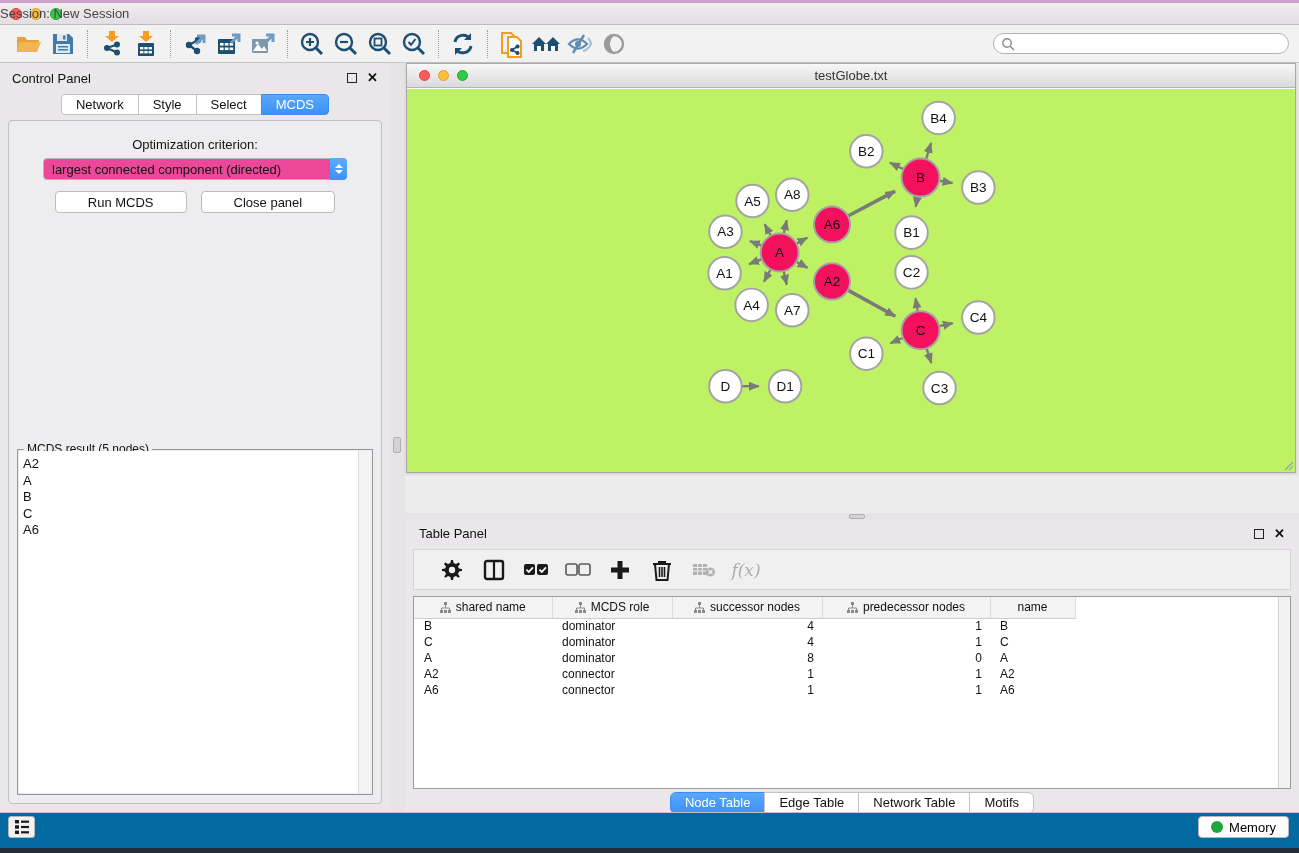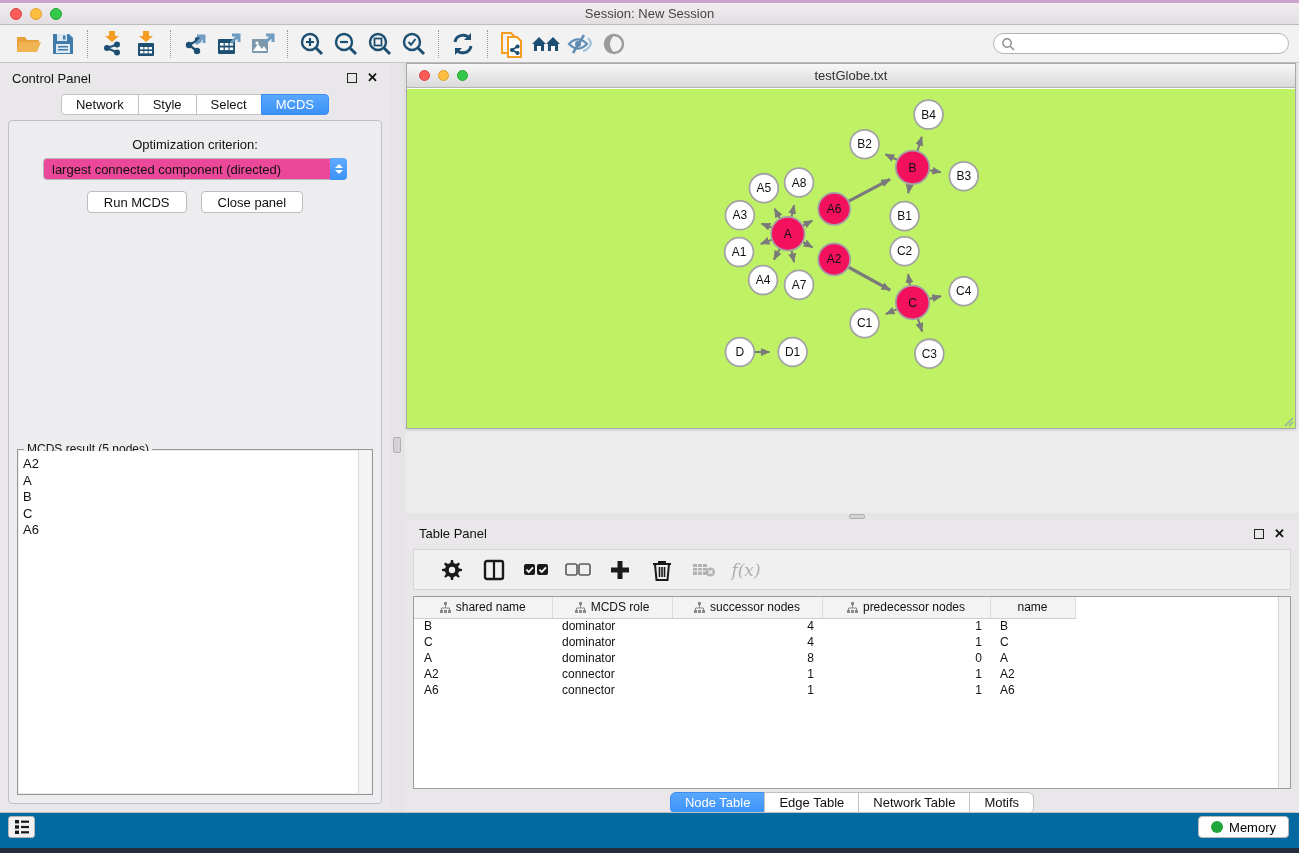--- a/index.html
+++ b/index.html
@@ -8,21 +8,21 @@
 
   
   .titlebar { position:absolute; top:0; left:0; right:0; height:25px;
     background:linear-gradient(#f0ecef,#e2dee1); border-top:3px solid #cda3cc;
     border-bottom:1px solid #bdbbbd; display:flex; align-items:center; }
   .lights { display:flex; gap:8px; margin-left:10px; }
   .light { width:12px; height:12px; border-radius:50%; }
   .light.red { background:#fc5b57; border:1px solid #d94742; }
   .light.yellow { background:#fdbe41; border:1px solid #dfa133; }
   .light.green { background:#34c84a; border:1px solid #27a537; }
-  .titlebar .title { position:absolute; left:0; right:0; text-align:center; font-size:13px; color:#444; }
+  .titlebar .title { position:absolute; left:0; right:0; font-size:13px; color:#444; }
 
   
   .toolbar { position:absolute; top:25px; left:0; right:0; height:38px; background:#f3f2f3;
     border-bottom:1px solid #c6c4c6; display:flex; align-items:center; padding:0 10px 0 12px; }
   .tb-btn { width:34px; height:30px; display:flex; align-items:center; justify-content:center; cursor:pointer; }
   .tb-sep { width:1px; height:28px; border-left:1px dotted #9b9b9b; margin:0 7px; }
   .search-wrap { margin-left:auto; width:296px; height:21px; background:#fff; border:1px solid #b3b1b3;
     border-radius:11px; display:flex; align-items:center; padding-left:7px; }
   .search-wrap input { border:none; outline:none; flex:1; height:17px; font-size:12px; background:transparent; }
 
@@ -48,30 +48,30 @@
     background:#edecee; border:1px solid #c2c0c2; border-radius:4px; }
   .opt-label { text-align:center; font-size:13px; color:#111; margin-top:16px; }
   .select-box { position:absolute; left:34px; right:34px; top:37px; height:22px; background:#ec4899;
     border:1px solid #b6b4b6; border-radius:4px; display:flex; align-items:center; cursor:pointer; }
   .select-box .sel-val { flex:1; font-size:13px; padding-left:8px; color:#111; white-space:nowrap; overflow:hidden; }
   .sel-stepper { width:17px; height:22px; margin:-1px -1px -1px 0; background:linear-gradient(#5fabff,#3b92f7);
     border-radius:0 4px 4px 0; display:flex; flex-direction:column; align-items:center; justify-content:center; gap:2px; }
   .tri-up { width:0; height:0; border-left:4px solid transparent; border-right:4px solid transparent; border-bottom:4px solid #fff; }
   .tri-down { width:0; height:0; border-left:4px solid transparent; border-right:4px solid transparent; border-top:4px solid #fff; }
   .cp-buttons { position:absolute; top:70px; left:0; right:0; display:flex; justify-content:center; gap:14px; }
-  .std-btn { height:22px; padding:0 16px; font-size:13px; background:#fff; border:1px solid #bdbbbd;
+  .std-btn { height:22px; padding:0 32px; font-size:13px; background:#fff; border:1px solid #bdbbbd;
     border-radius:4px; cursor:pointer; color:#111; }
   .result-group { position:absolute; left:8px; right:8px; top:328px; bottom:8px; border:1px solid #979597; }
   .result-legend { position:absolute; top:-8px; left:6px; background:#edecee; padding:0 3px; font-size:12px; color:#111; }
   .result-list { position:absolute; inset:1px; background:#fff; overflow:hidden; }
   .result-items { padding:5px 0 0 4px; font-size:13px; line-height:16.5px; color:#111; }
   .result-scroll { position:absolute; top:0; right:0; bottom:0; width:13px; background:#f5f4f5; border-left:1px solid #dcdadc; }
 
   
-  .net-frame { position:absolute; top:0; left:1px; right:3px; height:366px; border:1px solid #a9a7a9;
+  .net-frame { position:absolute; top:0; left:1px; right:3px; height:410px; border:1px solid #a9a7a9;
     background:#fff; box-shadow:0 1px 3px rgba(0,0,0,.15); }
   .net-titlebar { height:24px; background:linear-gradient(#f7f7f7,#dadada); border-bottom:1px solid #b5b3b5;
     display:flex; align-items:center; position:relative; }
   .net-titlebar .lights { margin-left:12px; }
   .net-titlebar .light { width:11px; height:11px; }
   .net-title { position:absolute; left:0; right:0; text-align:center; font-size:13px; color:#333; }
   .net-canvas { position:absolute; top:25px; left:0; right:0; bottom:0; background:#bef264; }
   .net-canvas svg.graph { width:100%; height:100%; display:block; }
   .resize-grip { position:absolute; right:1px; bottom:1px; }
 

